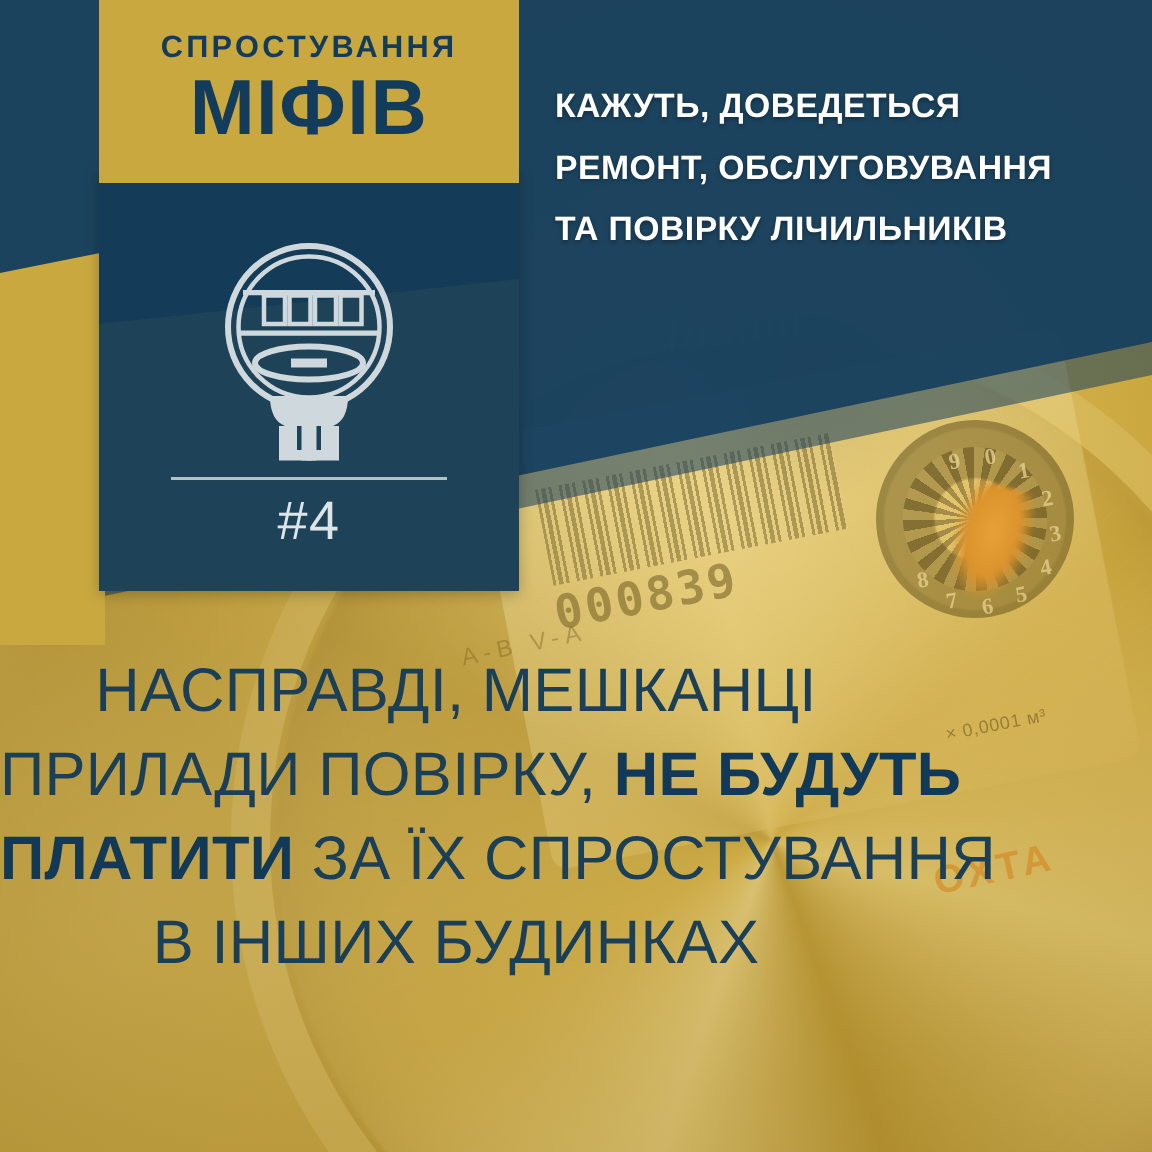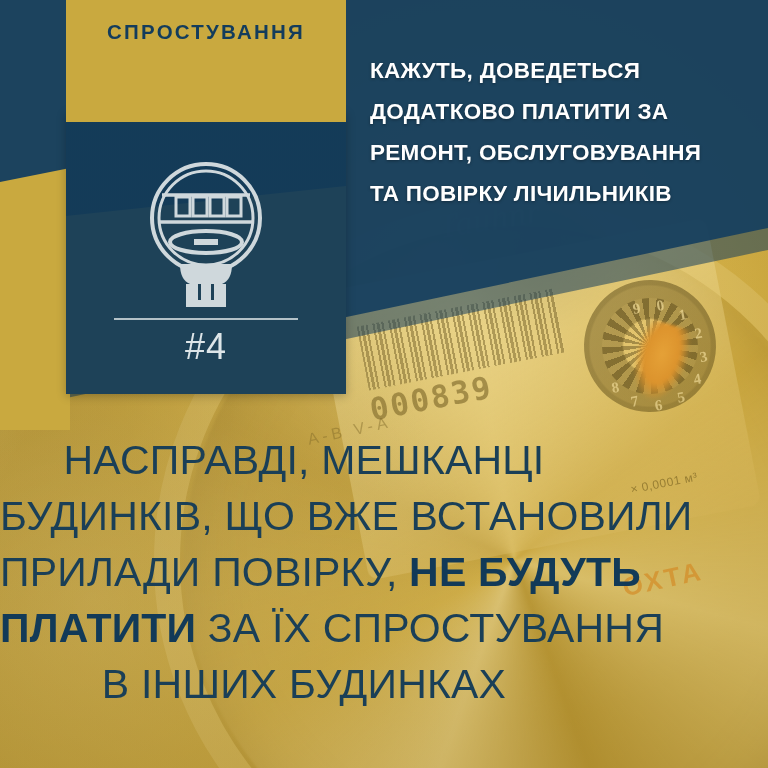--- a/index.html
+++ b/index.html
@@ -290,30 +290,29 @@
       <path d="M90 124 L78 124 L78 140 L68 140 L68 147 L90 147 Z" fill="#cfd8dc"></path>
     </svg>
   </div>
 
   <div class="divider"></div>
   <div class="hashnum">#4</div>
 
   <div class="header-card"></div>
   <div class="myth-title">
     <span class="l1">СПРОСТУВАННЯ</span>
+    <span class="l2">МІФІВ</span>
   </div>
 
   <div class="claim">
     <div>КАЖУТЬ, ДОВЕДЕТЬСЯ</div>
-    <div>ДОДАТКОВО ПЛАТИТИ ЗА</div>
     <div>РЕМОНТ, ОБСЛУГОВУВАННЯ</div>
     <div>ТА ПОВІРКУ ЛІЧИЛЬНИКІВ</div>
   </div>
 
   <div class="answer">
     <div>НАСПРАВДІ, МЕШКАНЦІ</div>
-    <div>БУДИНКІВ, ЩО ВЖЕ ВСТАНОВИЛИ</div>
     <div><span class="reg">ПРИЛАДИ ПОВІРКУ, </span><b>НЕ БУДУТЬ</b></div>
     <div><b>ПЛАТИТИ</b><span class="reg"> ЗА ЇХ СПРОСТУВАННЯ</span></div>
     <div>В ІНШИХ БУДИНКАХ</div>
   </div>
 
 </div>
 
 </body></html>

